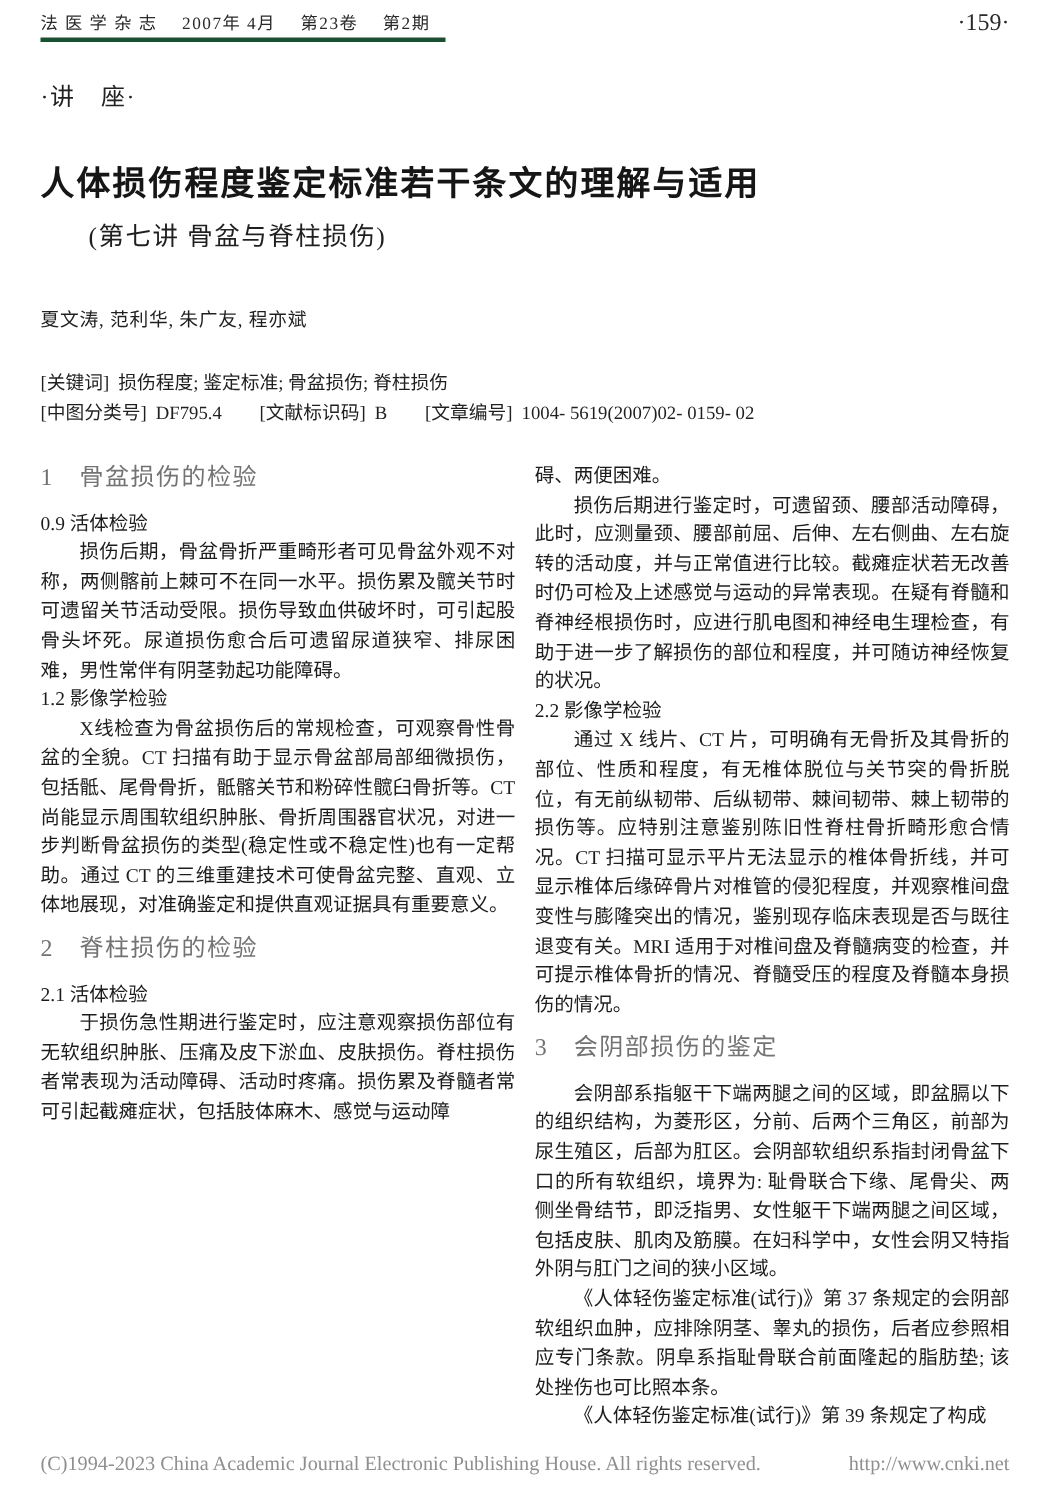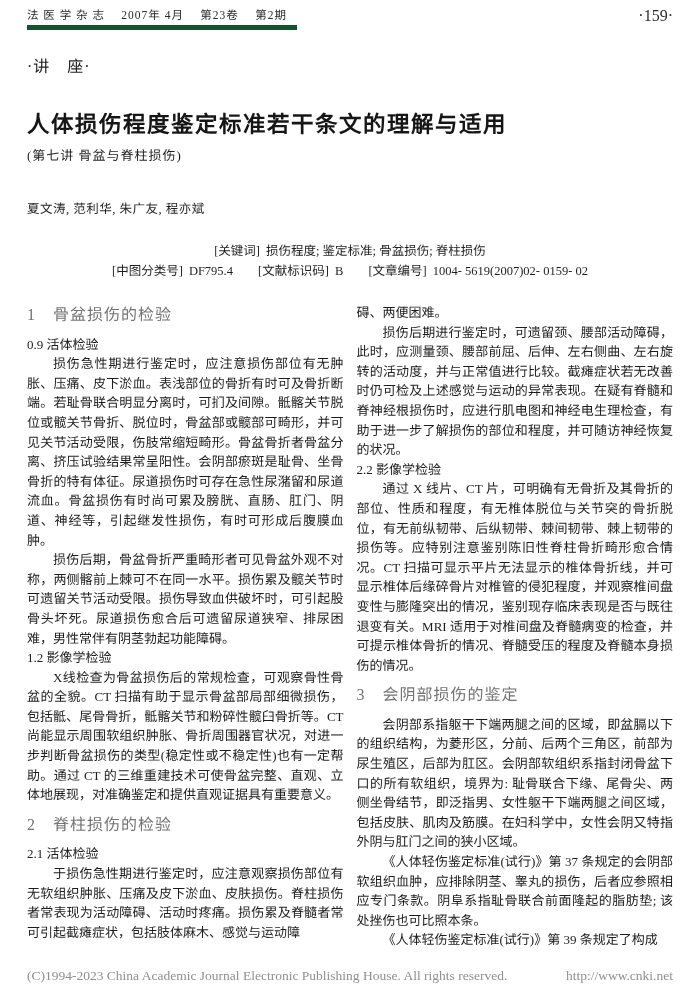--- a/index.html
+++ b/index.html
@@ -20,47 +20,48 @@
   
   .page-header {
     display: flex;
     justify-content: space-between;
     align-items: flex-start;
     font-size: 11.5px;
     color: #2a2a2a;
   }
   .journal-info {
     letter-spacing: 1px;
-    border-bottom: 5px solid #14532d;
+    border-bottom: 3px solid #14532d;
     padding: 0 10px 3px 0;
   }
   .page-number { font-size: 16px; padding-top: 1px; }
 
   
   .column-marker {
     margin-top: 23px;
     font-size: 16px;
     letter-spacing: 1px;
     color: #222;
   }
   .article-title {
     margin-top: 29px;
     font-size: 22.5px;
     font-weight: 700;
     letter-spacing: 1.5px;
     color: #161616;
   }
   .article-subtitle {
     margin-top: 7px;
-    font-size: 13px;
+    font-size: 17px;
     letter-spacing: 1px;
+    margin-left: 32px;
   }
   .authors-line { margin-top: 34px; font-size: 12.5px; letter-spacing: 0.5px; }
   .affiliation-line { margin-top: 7px; font-size: 12.5px; }
-  .meta-block { margin-top: 24px; font-size: 12.5px; text-align: center; }
+  .meta-block { margin-top: 24px; font-size: 12.5px; }
   .meta-row { line-height: 20px; }
   .meta-label { margin-right: 6px; }
   .meta-gap { display: inline-block; width: 22px; }
 
   
   .body-columns {
     margin-top: 22px;
     display: flex;
     gap: 13px;
     height: 680px;
@@ -125,21 +126,20 @@
       <span class="meta-label">[文献标识码]</span><span>B</span><span class="meta-gap"></span>
       <span class="meta-label">[文章编号]</span><span>1004- 5619(2007)02- 0159- 02</span>
     </div>
   </div>
 
   <div class="body-columns">
 
     <div class="col">
       <div class="sec-h1">1　骨盆损伤的检验</div>
       <div class="sec-h2">0.9 活体检验</div>
-      <p class="para">损伤急性期进行鉴定时，应注意损伤部位有无肿胀、压痛、皮下淤血。表浅部位的骨折有时可及骨折断端。若耻骨联合明显分离时，可扪及间隙。骶髂关节脱位或髋关节骨折、脱位时，骨盆部或髋部可畸形，并可见关节活动受限，伤肢常缩短畸形。骨盆骨折者骨盆分离、挤压试验结果常呈阳性。会阴部瘀斑是耻骨、坐骨骨折的特有体征。尿道损伤时可存在急性尿潴留和尿道流血。骨盆损伤有时尚可累及膀胱、直肠、肛门、阴道、神经等，引起继发性损伤，有时可形成后腹膜血肿。</p>
       <p class="para">损伤后期，骨盆骨折严重畸形者可见骨盆外观不对称，两侧髂前上棘可不在同一水平。损伤累及髋关节时可遗留关节活动受限。损伤导致血供破坏时，可引起股骨头坏死。尿道损伤愈合后可遗留尿道狭窄、排尿困难，男性常伴有阴茎勃起功能障碍。</p>
       <div class="sec-h2">1.2 影像学检验</div>
       <p class="para">X线检查为骨盆损伤后的常规检查，可观察骨性骨盆的全貌。CT 扫描有助于显示骨盆部局部细微损伤，包括骶、尾骨骨折，骶髂关节和粉碎性髋臼骨折等。CT 尚能显示周围软组织肿胀、骨折周围器官状况，对进一步判断骨盆损伤的类型(稳定性或不稳定性)也有一定帮助。通过 CT 的三维重建技术可使骨盆完整、直观、立体地展现，对准确鉴定和提供直观证据具有重要意义。</p>
       <div class="sec-h1">2　脊柱损伤的检验</div>
       <div class="sec-h2">2.1 活体检验</div>
       <p class="para">于损伤急性期进行鉴定时，应注意观察损伤部位有无软组织肿胀、压痛及皮下淤血、皮肤损伤。脊柱损伤者常表现为活动障碍、活动时疼痛。损伤累及脊髓者常可引起截瘫症状，包括肢体麻木、感觉与运动障</p>
     </div>
 
     <div class="col">
       <p class="para-cont">碍、两便困难。</p>

